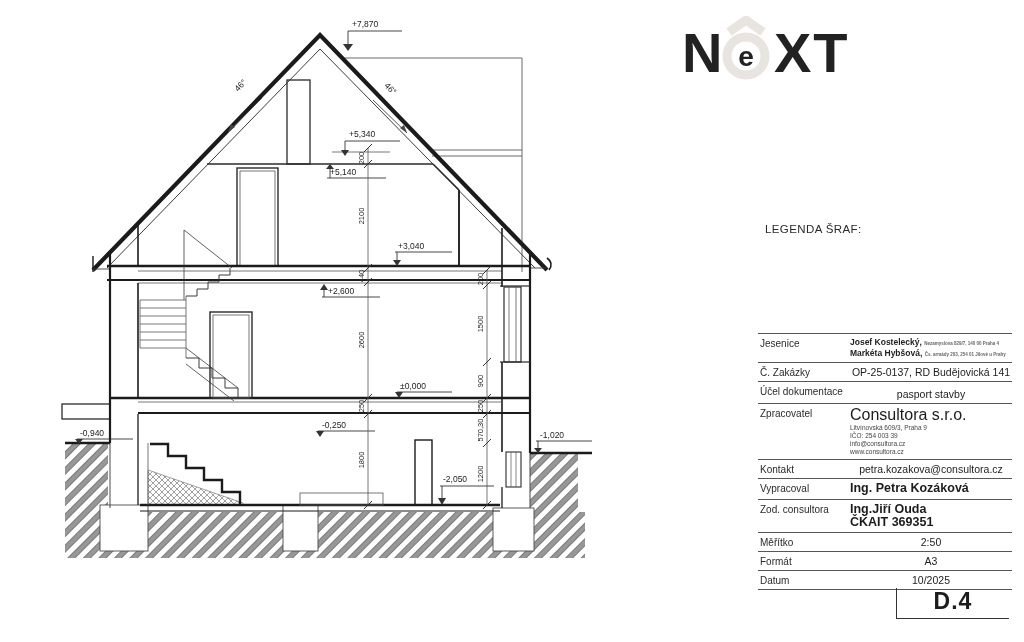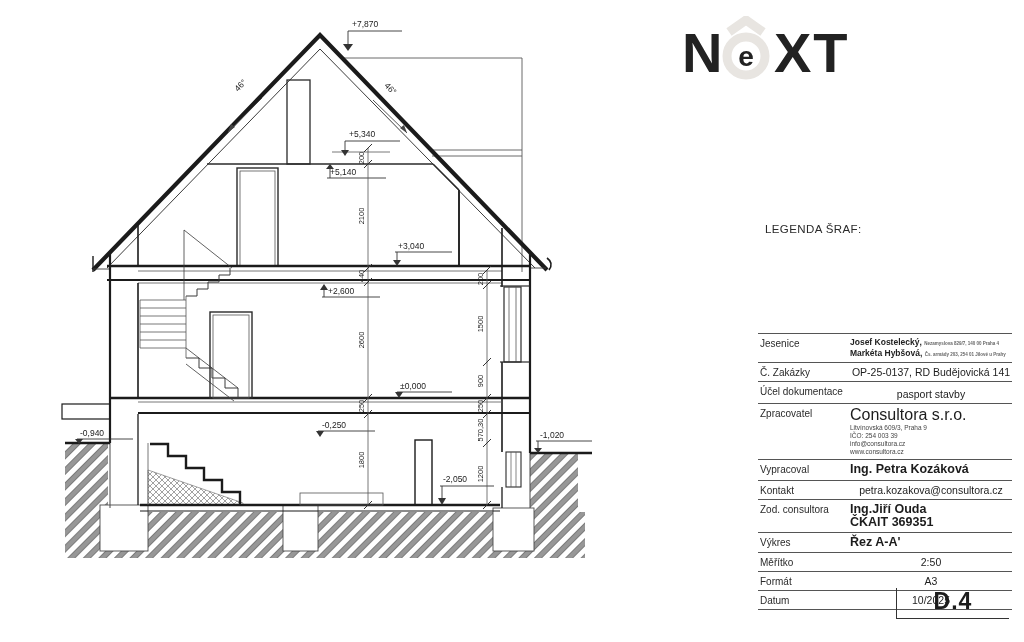--- a/index.html
+++ b/index.html
@@ -322,41 +322,37 @@
       <div class="tval">
         <div class="tmain" style="font-weight:normal;font-size:16px">Consultora s.r.o.</div>
         <div class="tsmall" style="font-size:6.5px">Litvínovská 609/3, Praha 9</div>
         <div class="tsmall" style="font-size:6.5px">IČO: 254 003 39</div>
         <div class="tsmall" style="font-size:6.5px">info@consultora.cz</div>
         <div class="tsmall" style="font-size:6.5px">www.consultora.cz</div>
       </div>
     </div>
 
     <div class="trow">
+      <div class="tlabel">Kontakt</div>
+      <div class="tval tmed">petra.kozakova@consultora.cz</div>
+    </div>
+
+    <div class="trow">
       <div class="tlabel">Vypracoval</div>
       <div class="tval tmain">Ing. Petra Kozáková</div>
-    </div>
-
-    <div class="trow">
-      <div class="tlabel">Kontakt</div>
-      <div class="tval tmed">petra.kozakova@consultora.cz</div>
     </div>
 
     <div class="trow">
       <div class="tlabel">Zod. consultora</div>
       <div class="tval">
         <div class="tmain">Ing.Jiří Ouda</div>
         <div class="tmain">ČKAIT 369351</div>
       </div>
     </div>
 
-    <div class="trow">
-      <div class="tlabel">Výkres</div>
-      <div class="tval tmain">Řez A-A'</div>
-    </div>
 
     <div class="trow">
       <div class="tlabel">Měřítko</div>
       <div class="tval tmed">2:50</div>
     </div>
 
     <div class="trow">
       <div class="tlabel">Formát</div>
       <div class="tval tmed">A3</div>
     </div>

